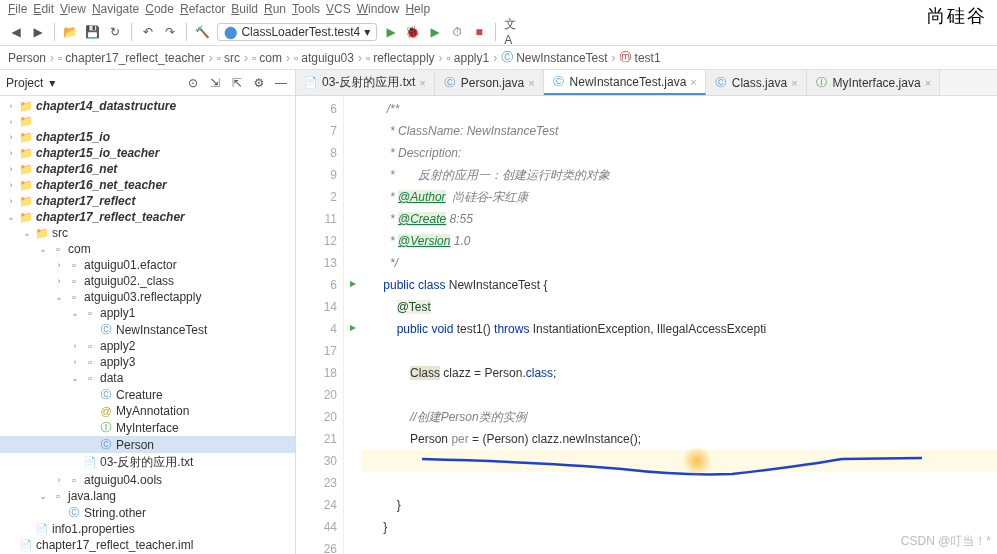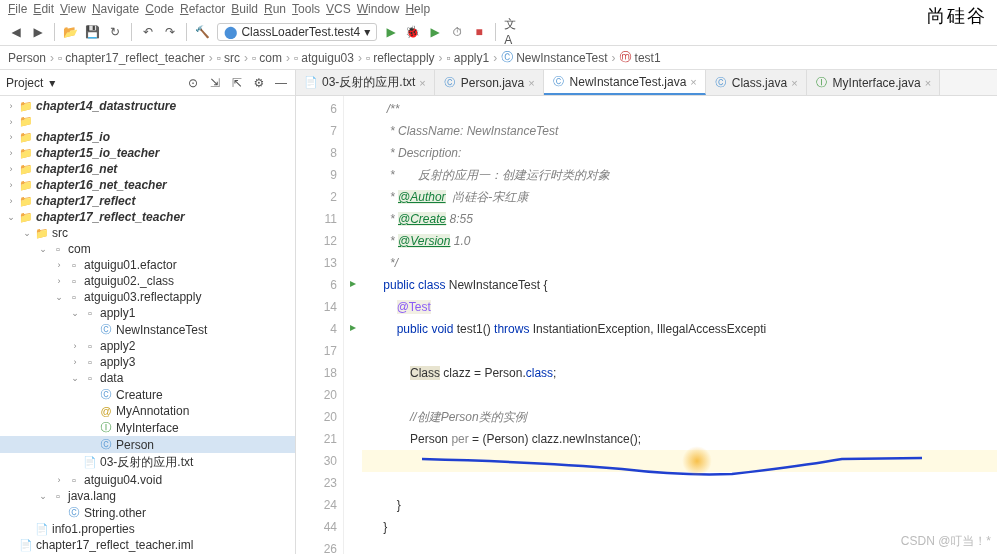--- a/index.html
+++ b/index.html
@@ -35,21 +35,21 @@
 .tab.active { background: #fff; border-bottom: 2px solid #4a90d9; }
 .tab .close { color: #aaa; font-size: 11px; }
 .code-area { flex: 1; display: flex; font-family: "JetBrains Mono", Consolas, monospace; font-size: 13px; overflow: hidden; position: relative; }
 .gutter { width: 48px; text-align: right; color: #aaa; padding: 2px 6px 0 0; background: #fff; border-right: 1px solid #eee; line-height: 22px; }
 .gutter div { height: 22px; }
 .markers { width: 18px; background: #fff; line-height: 22px; }
 .markers div { height: 22px; text-align: center; color: #4a9e4a; }
 .code { flex: 1; padding: 2px 0 0 8px; line-height: 22px; white-space: pre; position: relative; }
 .code .line { height: 22px; }
 .kw { color: #0033b3; }
-.anno { color: #8b5cf6; background: #f2efe4; }
+.anno { color: #14532d; background: #f2efe4; }
 .comment { color: #808080; font-style: italic; }
 .comment-tag { color: #15803d; font-style: italic; text-decoration: underline; background: #e8f0e0; }
 .type-hl { background: #e8e4d0; }
 .warn { color: #888; }
 .current-line { background: #fffae3; position: absolute; left: 0; right: 0; height: 22px; z-index: 0; }
 .code .line > * { position: relative; z-index: 1; }
 .scribble { position: absolute; left: 60px; right: 60px; height: 30px; z-index: 2; pointer-events: none; }
 .dot { position: absolute; width: 30px; height: 30px; border-radius: 50%; background: radial-gradient(circle,#f7c04a 0%, rgba(247,192,74,0) 70%); z-index: 2; pointer-events: none; }
 .watermark { position: absolute; right: 6px; bottom: 4px; color: #bbb; font-size: 12px; pointer-events: none; }
 .watermark2 { position: absolute; right: 10px; top: 4px; color: #000000; font-size: 18px; pointer-events: none; letter-spacing: 2px; }
@@ -242,21 +242,21 @@
           <span class="">Person</span>
         </div>
         <div class="tree-row" style="padding-left: 70px;">
           <span class="twisty"></span>
           <span class="ficon txt">📄</span>
           <span class="">03-反射的应用.txt</span>
         </div>
         <div class="tree-row" style="padding-left: 54px;">
           <span class="twisty">›</span>
           <span class="ficon pkg">▫</span>
-          <span class="">atguigu04.void</span>
+          <span class="">atguigu04.ools</span>
         </div>
         <div class="tree-row" style="padding-left: 38px;">
           <span class="twisty">⌄</span>
           <span class="ficon pkg">▫</span>
           <span class="">java.lang</span>
         </div>
         <div class="tree-row" style="padding-left: 54px;">
           <span class="twisty"></span>
           <span class="ficon cls">Ⓒ</span>
           <span class="">String.other</span>

